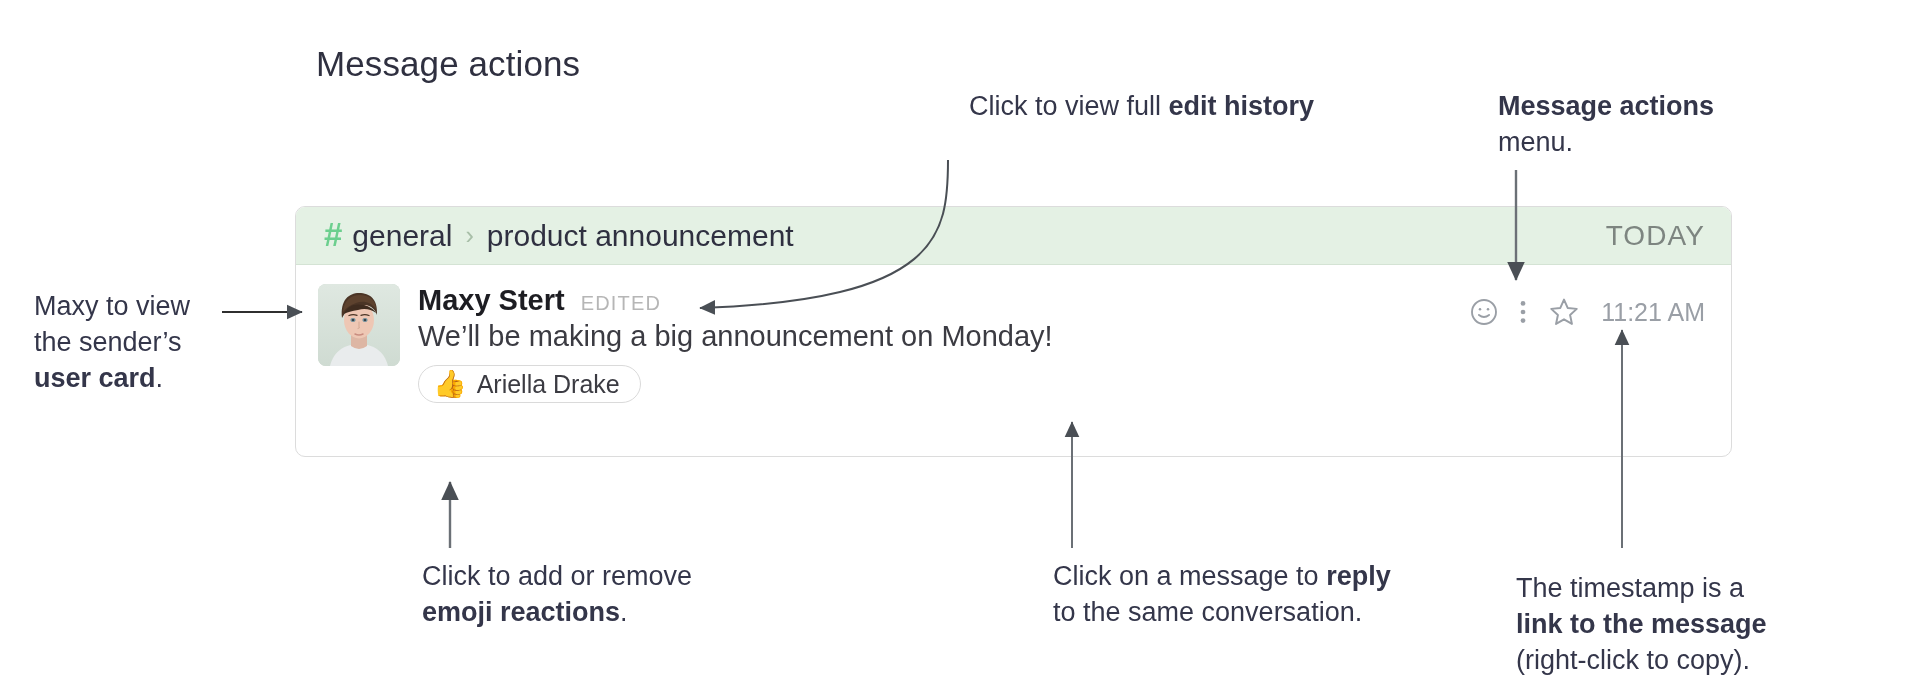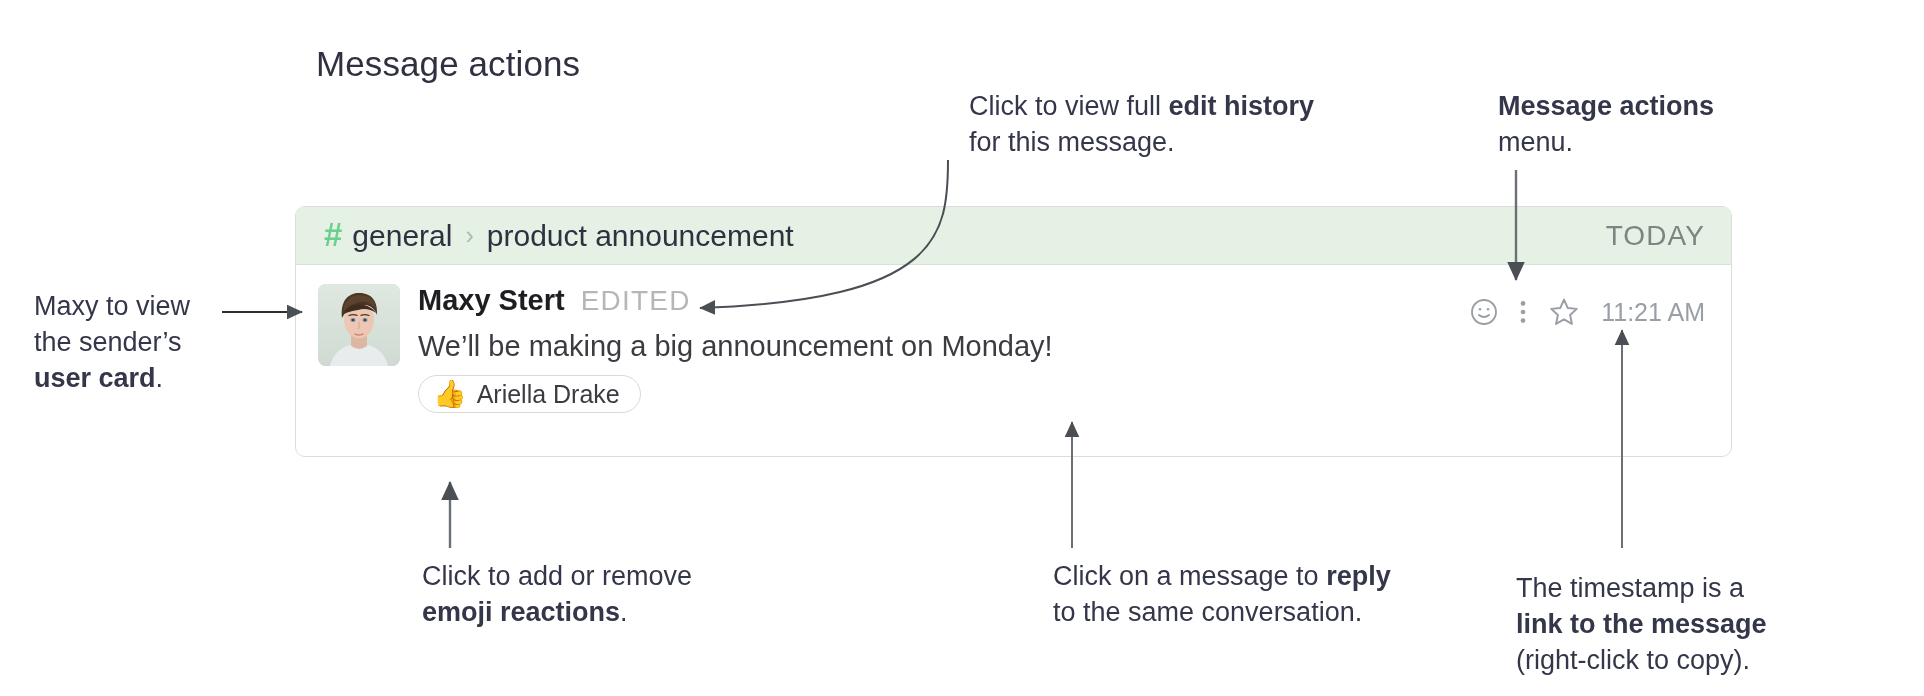--- a/index.html
+++ b/index.html
@@ -124,30 +124,29 @@
     align-items: baseline;
     height: 36px;
   }
   #sender-name {
     font-size: 29px;
     font-weight: 700;
     color: #1d1d22;
     white-space: nowrap;
   }
   #edited-badge {
-    font-size: 28px;
+    font-size: 20px;
     letter-spacing: 1.2px;
     color: #b6b6b6;
     margin-left: 16px;
     white-space: nowrap;
   }
   #message-text {
     font-size: 29px;
     color: #3b3b42;
-    margin-top: 10px;
     white-space: nowrap;
   }
   #reactions-row {
     margin-top: 12px;
     display: flex;
   }
   .reaction-pill {
     display: inline-flex;
     align-items: center;
     border: 1px solid #dadada;
@@ -191,21 +190,21 @@
     left: 0; top: 0;
     width: 1924px; height: 696px;
     pointer-events: none;
   }
 </style>
 </head>
 <body>
 
 <div id="page-title">Message actions</div>
 
-<div class="annot" id="annot-edit-history"><span>Click to view full </span><b>edit history</b><br><span>for this message.</span></div>
+<div class="annot" id="annot-edit-history"><span>Click to view full </span><b>edit history</b><br></div>
 
 <div class="annot" id="annot-actions-menu"><b>Message actions</b><br><span>menu.</span></div>
 
 <div class="annot" id="annot-user-card"><span>Maxy to view</span><br><span>the sender’s</span><br><b>user card</b><span>.</span></div>
 
 <div class="annot" id="annot-emoji"><span>Click to add or remove</span><br><b>emoji reactions</b><span>.</span></div>
 
 <div class="annot" id="annot-reply"><span>Click on a message to </span><b>reply</b><br><span>to the same conversation.</span></div>
 
 <div class="annot" id="annot-timestamp"><span>The timestamp is a</span><br><b>link to the message</b><br><span>(right-click to copy).</span></div>

